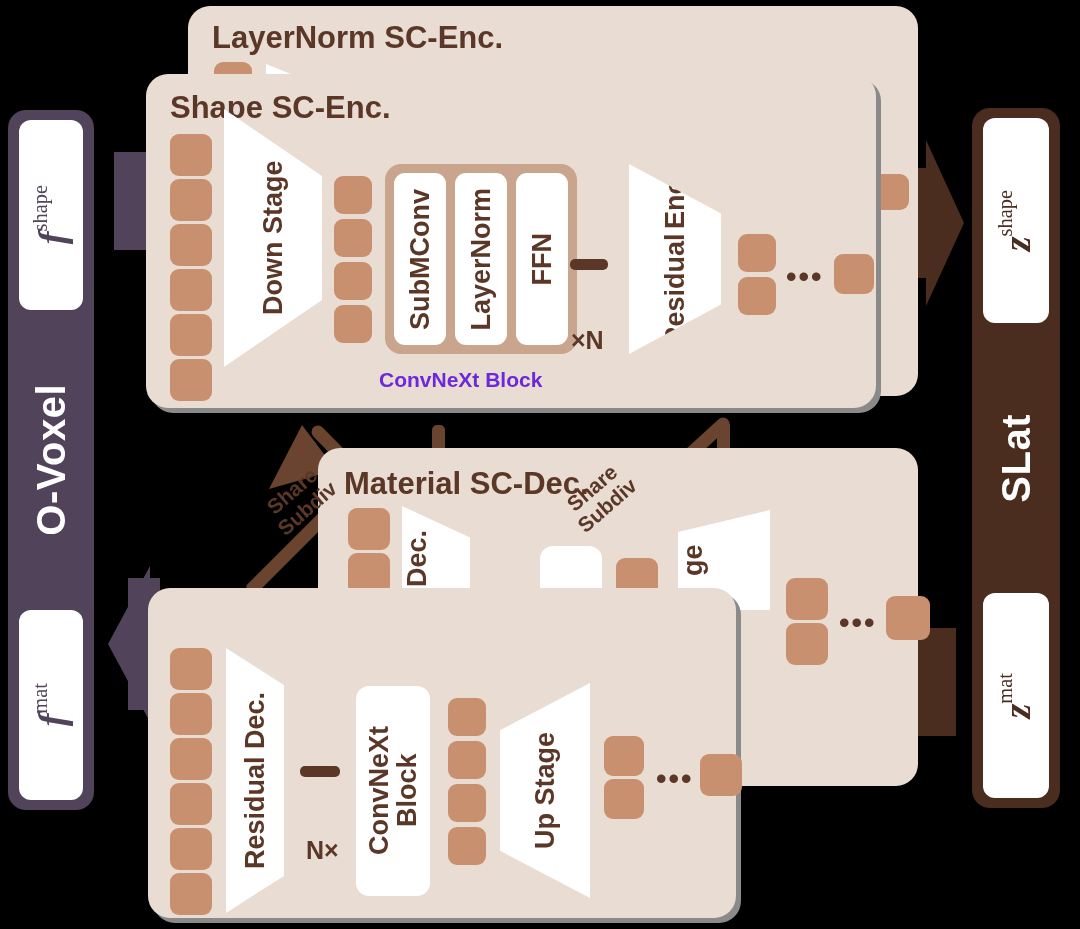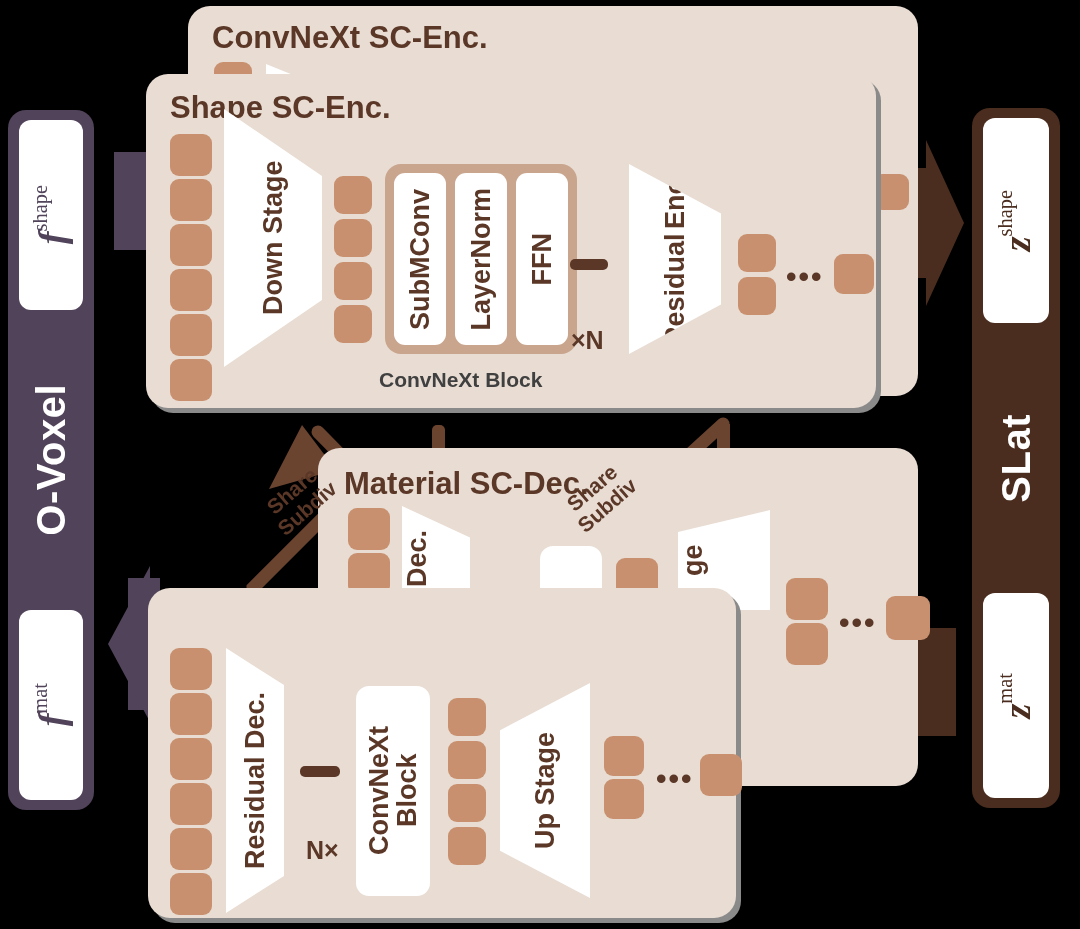--- a/index.html
+++ b/index.html
@@ -93,21 +93,21 @@
     color:#5a3726;
     font-weight:bold;
     font-size:27px;
     white-space:nowrap;
     text-align:center;
   }
   .vtext.two { line-height:1.05; }
 
   .cnx-wrap { position:absolute; background:#c8a58c; border-radius:16px; padding:9px; display:flex; gap:9px; }
   .cnx-wrap .vblock { position:relative; border-radius:11px; }
-  .cnx-caption { position:absolute; color:#404040; font-size:21px; font-weight:bold; white-space:nowrap; }
+  .cnx-caption { position:absolute; color:#6d28d9; font-size:21px; font-weight:bold; white-space:nowrap; }
   .xn { position:absolute; color:#5a3726; font-size:25px; font-weight:bold; white-space:nowrap; }
   .dash { position:absolute; background:#5a3726; border-radius:5px; }
 
   .sharelabel {
     position:absolute;
     color:#5a3726;
     font-size:21px;
     font-weight:bold;
     white-space:nowrap;
     line-height:1.1;
@@ -148,21 +148,21 @@
 
     <g>
       <path d="M 561 694 L 561 572 L 723 424" stroke="#6b4430" stroke-width="13" fill="none" stroke-linecap="round"></path>
       <polygon points="537,572 585,556 585,590" fill="#6b4430"></polygon>
       <rect x="717" y="424" width="13" height="105" fill="#6b4430"></rect>
       <polygon points="700,515 747,515 723,545" fill="#6b4430"></polygon>
     </g>
   </svg>
 
   <div class="panel" id="mat-enc" style="left:188px; top:6px; width:730px; height:390px;">
-    <div class="ptitle" style="left:24px; top:14px;">ConvNeXt SC-Enc.</div>
+    <div class="ptitle" style="left:24px; top:14px;">LayerNorm SC-Enc.</div>
     <div class="sq" style="left:26px; top:56px; width:38px; height:30px;"></div>
     <div class="trap" style="left:78px; top:58px; width:52px; height:30px;
          background:#fff; clip-path:polygon(0% 0%, 100% 70%, 100% 100%, 0% 100%);"></div>
 
     <div class="sq" style="left:685px; top:168px; width:36px; height:36px;"></div>
   </div>
 
   <div class="panel shadowed" id="shape-enc" style="left:146px; top:74px; width:730px; height:334px;">
     <div class="ptitle" style="left:24px; top:16px;">Shape SC-Enc.</div>
 

